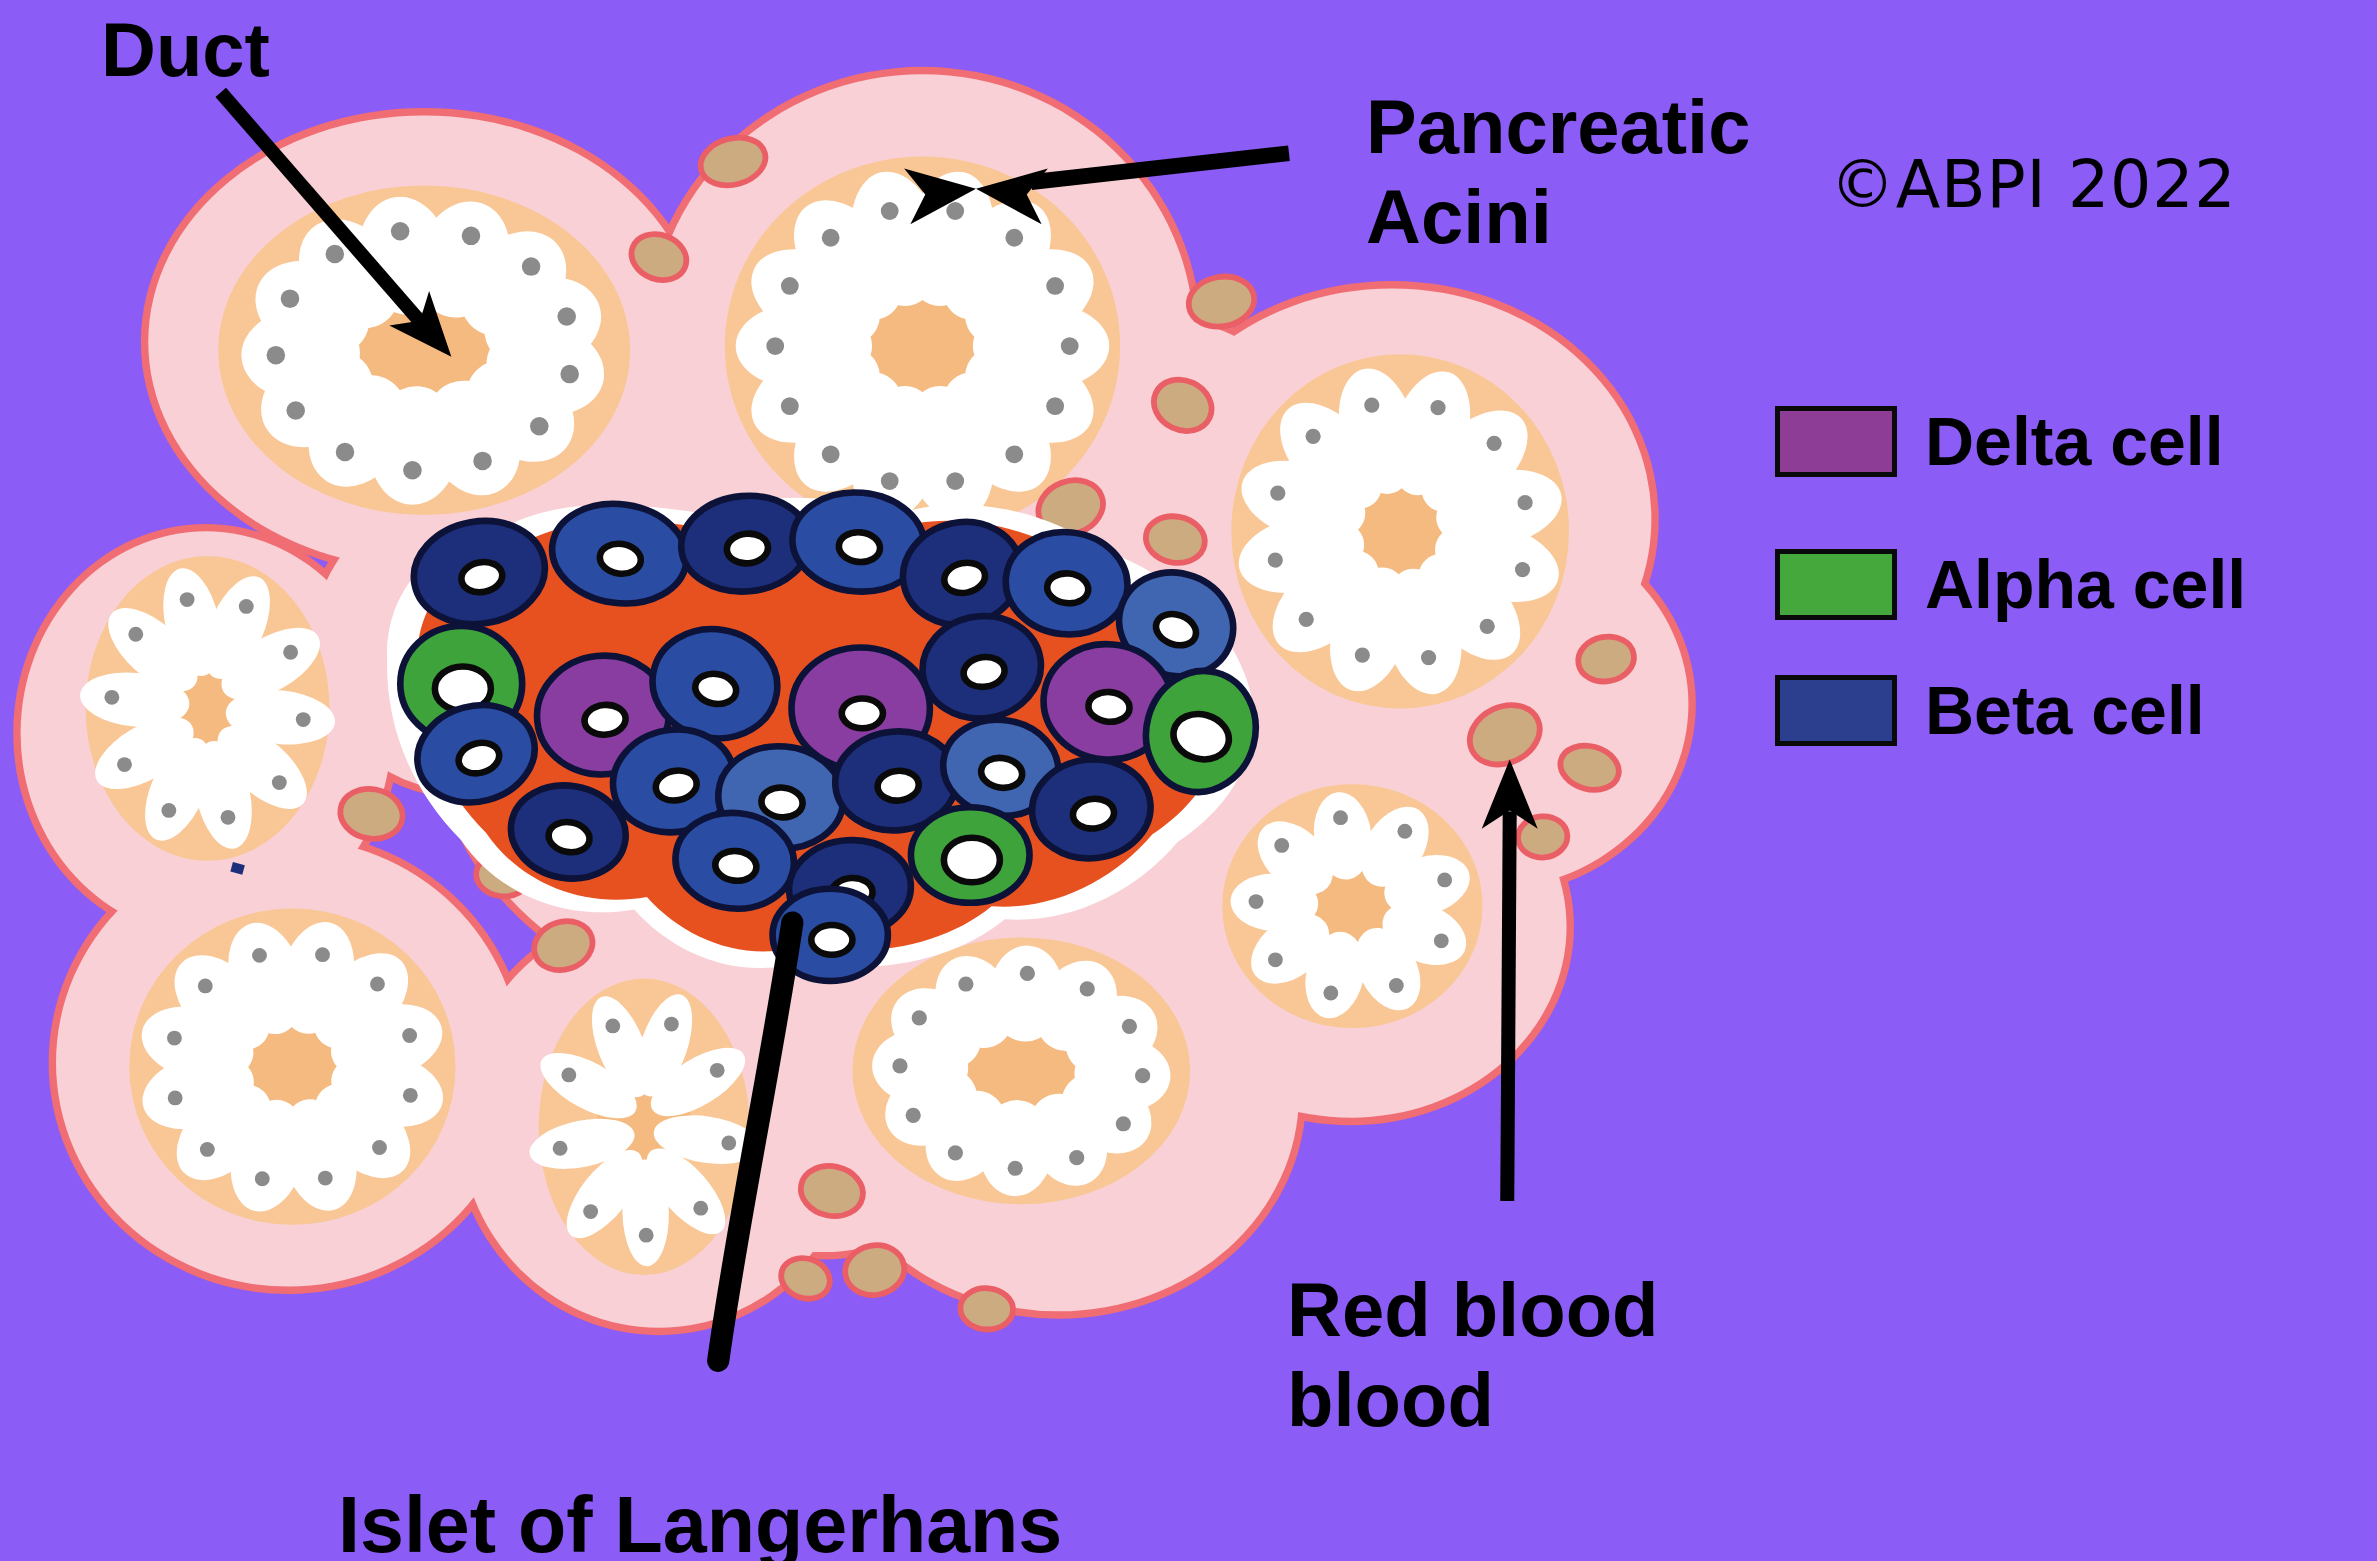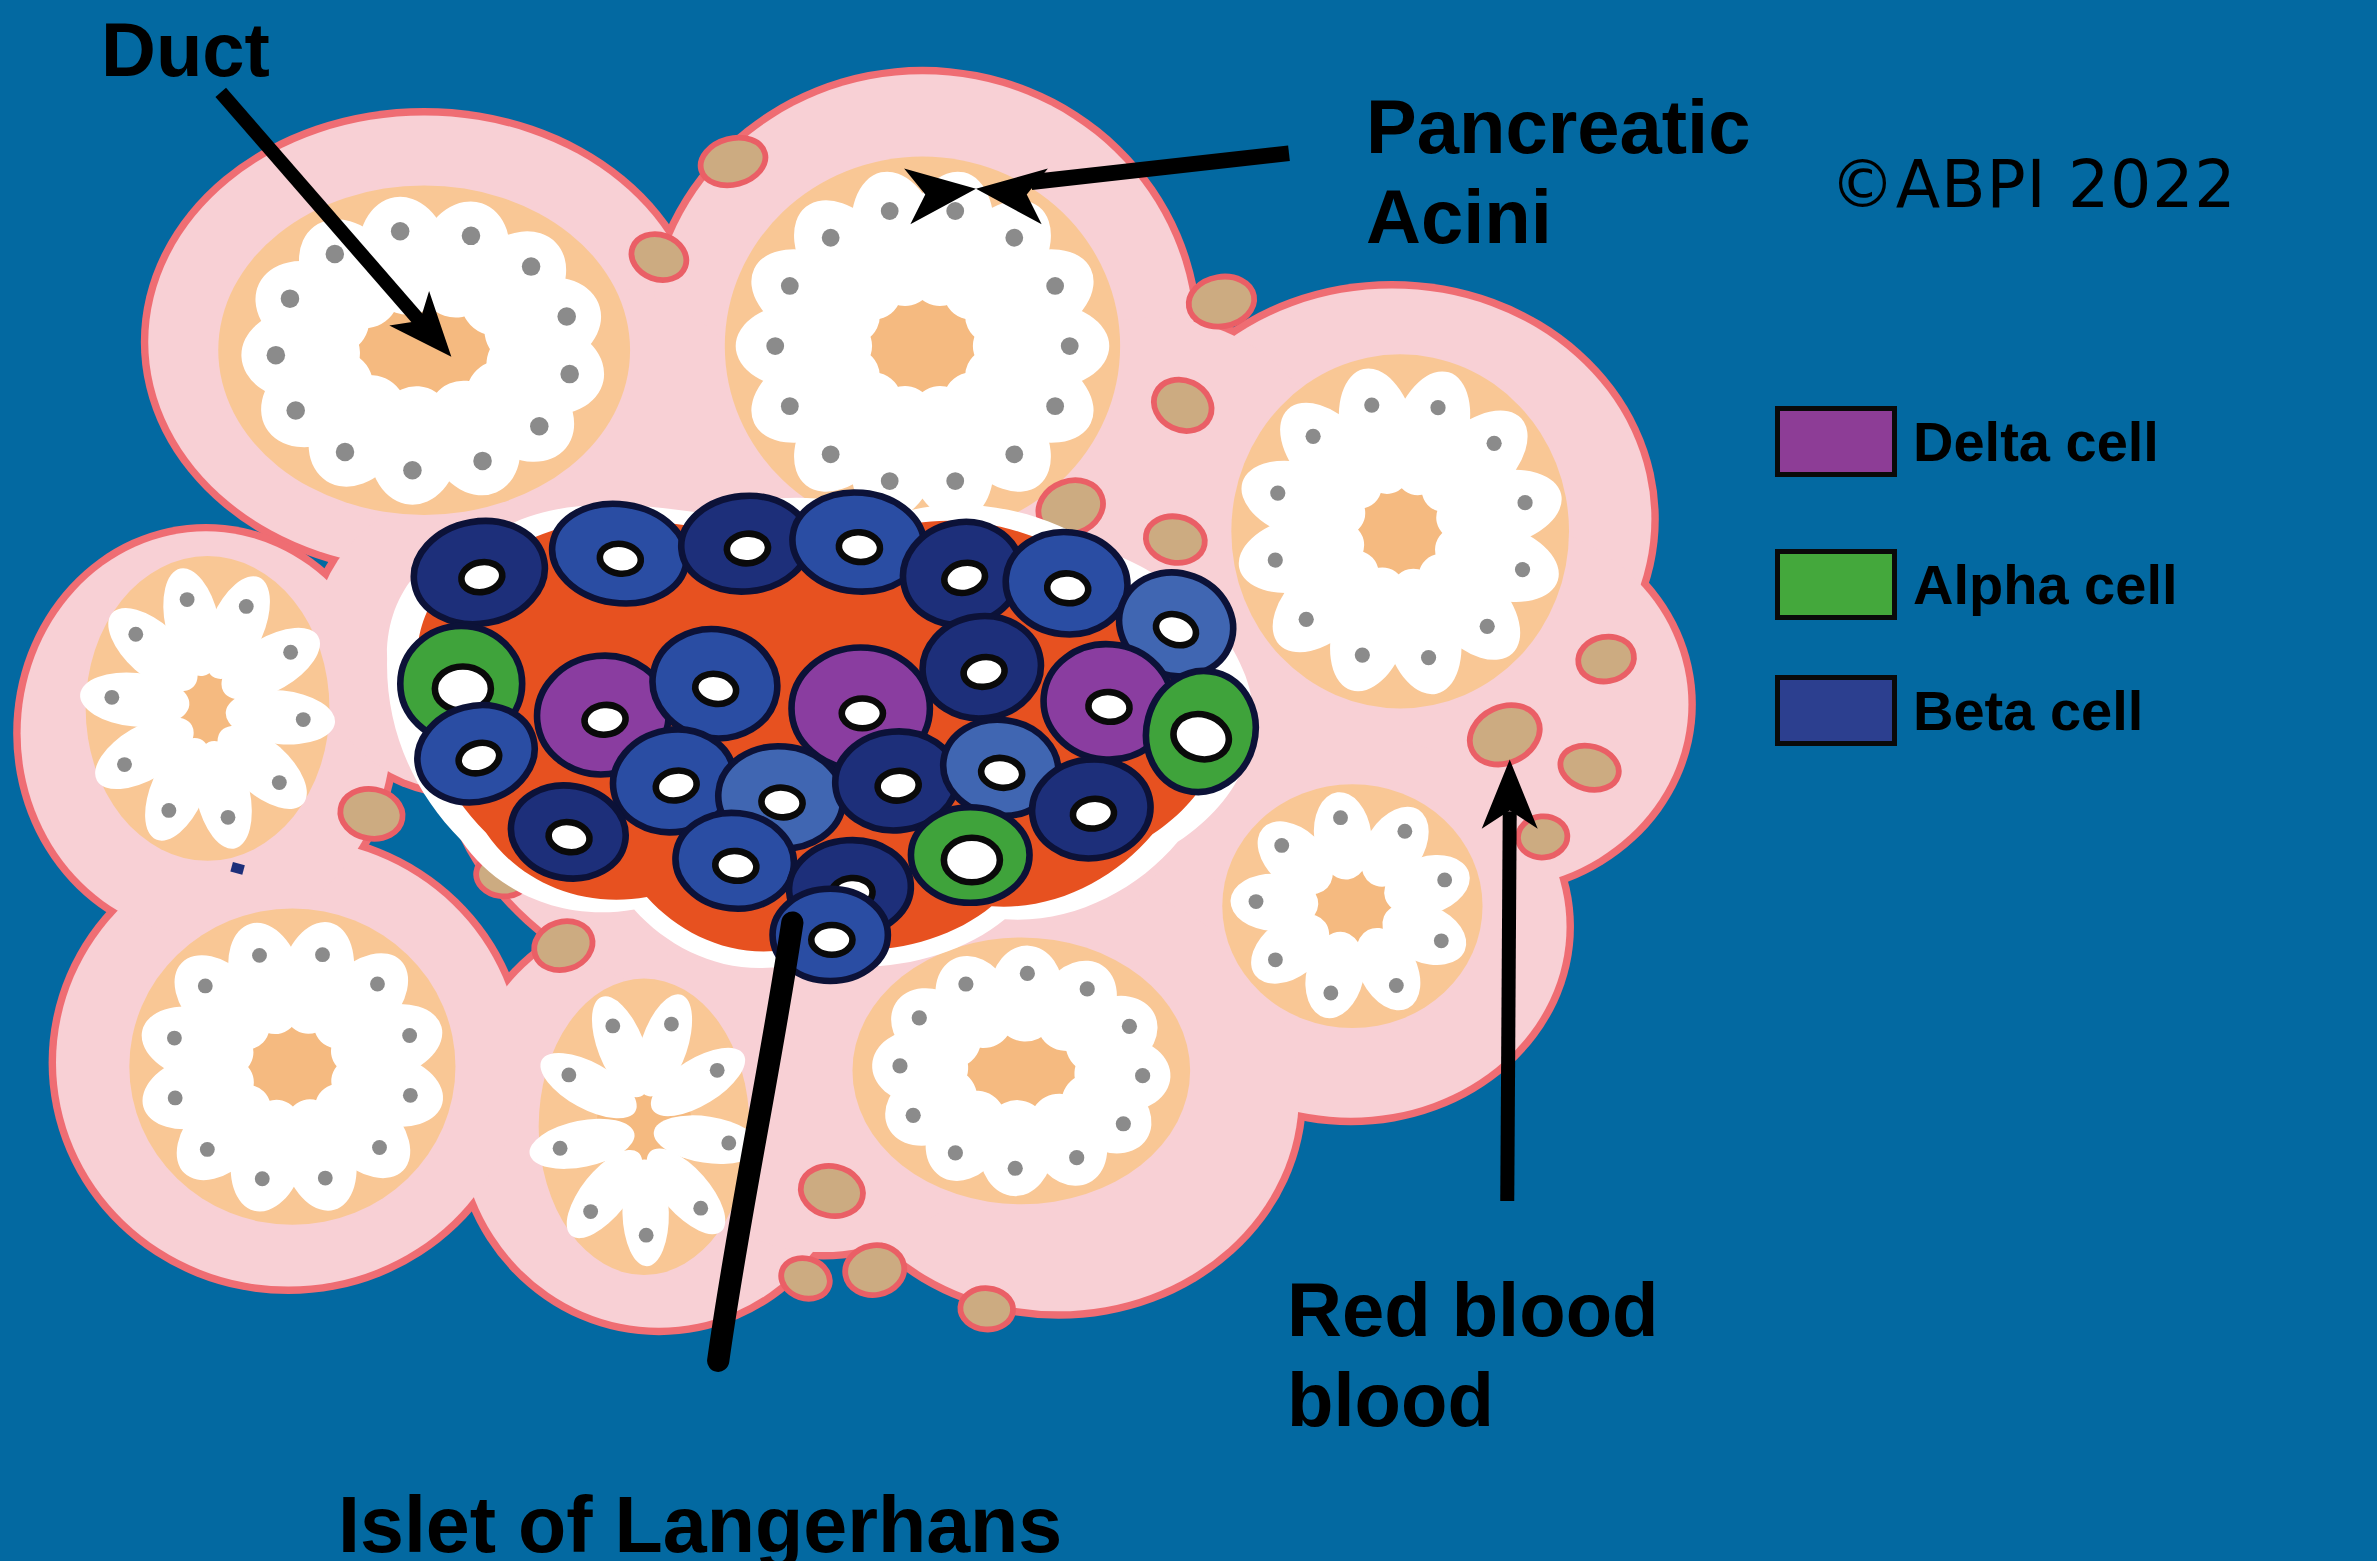--- a/index.html
+++ b/index.html
@@ -1,35 +1,35 @@
 <!DOCTYPE html>
 <html style="font-size:13px"><head>
 <meta charset="utf-8">
 <style>
   html,body{margin:0;padding:0;background:#ffffff;}
   .stage{
-    position:relative;width:2377px;height:1561px;background:#0369a1;
+    position:relative;width:2377px;height:1561px;background:#8b5cf6;
     overflow:hidden;font-family:"Liberation Sans", sans-serif;
   }
   .stage svg{position:absolute;left:0;top:0;width:2377px;height:1561px;}
   .lbl{
     position:absolute;color:#000;font-weight:bold;font-size:76px;line-height:1.18;
     white-space:nowrap;letter-spacing:0px;
   }
   .copyright{
     position:absolute;color:#000;font-weight:400;font-size:65px;
     font-family:"DejaVu Sans", sans-serif;letter-spacing:0.8px;white-space:nowrap;
   }
   .legend{position:absolute;left:1775px;top:405px;}
   .legend-row{position:absolute;left:0;display:flex;align-items:center;height:72px;}
   .legend-row.r0{top:0;}
   .legend-row.r1{top:143px;justify-content:center;}
   .legend-row.r2{top:269px;}
   .swatch{width:122px;height:71px;border:5.8px solid #0a0a0a;box-sizing:border-box;flex:none;}
-  .legend-label{margin-left:16px;font-weight:bold;font-size:56px;color:#000;white-space:nowrap;}
+  .legend-label{margin-left:28px;font-weight:bold;font-size:68px;color:#000;white-space:nowrap;}
 </style>
 </head>
 <body>
 
 <div class="stage">
 
   <svg id="artwork" viewBox="0 0 2886 1895">
 
     <g id="gTissueRim">
         <ellipse cx="515" cy="415" rx="344" ry="284" fill="#ef6d73"></ellipse>

